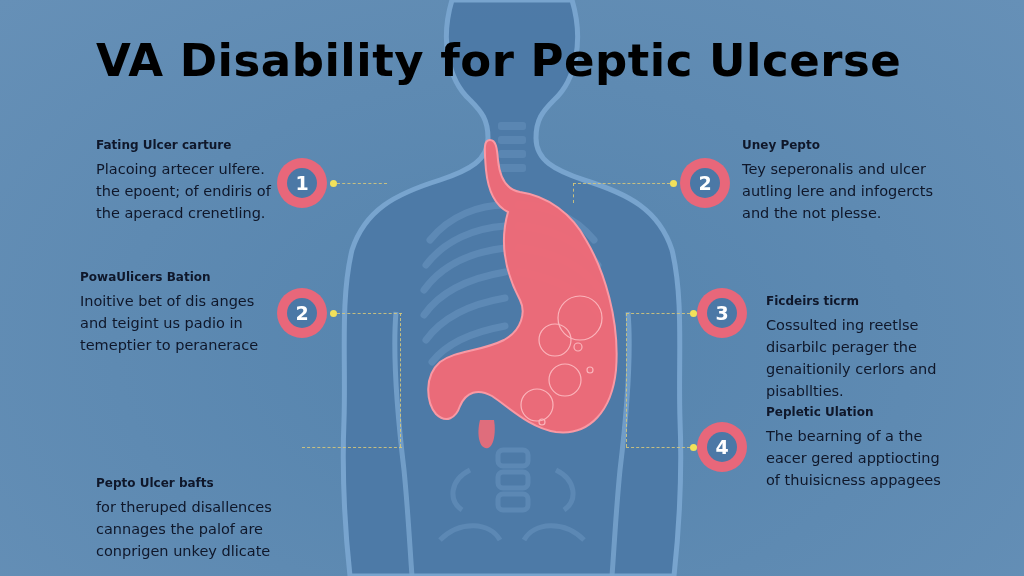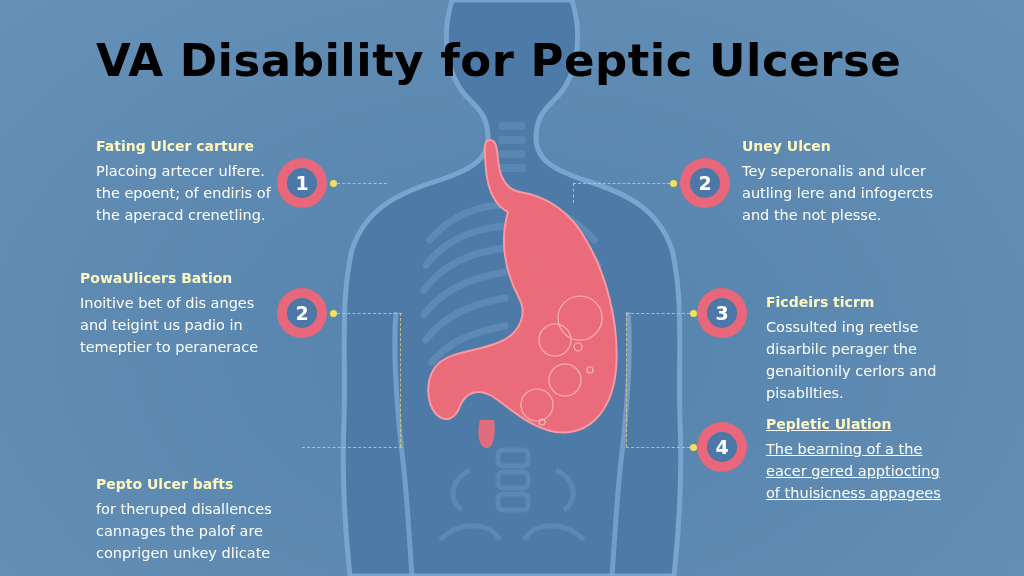--- a/index.html
+++ b/index.html
@@ -14,24 +14,24 @@
     background: radial-gradient(ellipse at 50% 60%, #5483ad 0%, #5e8ab2 55%, #6690b7 100%);
   }
   .figure { position: absolute; inset: 0; }
   .title {
     position: absolute; left: 96px; top: 34px; width: 840px;
     font-size: 45px; font-weight: bold; letter-spacing: 0.5px;
     color: #000000; white-space: nowrap; z-index: 5;
   }
   .block { position: absolute; z-index: 5; }
   .block h3 {
-    margin: 0 0 6px 0; font-size: 14px; font-weight: bold; color: #fef9c3; white-space: nowrap;
+    margin: 0 0 6px 0; font-size: 12px; font-weight: bold; color: #0f172a; white-space: nowrap;
   }
   .block p {
-    margin: 0; font-size: 14.5px; line-height: 22px; color: #ffffff; white-space: pre-line;
+    margin: 0; font-size: 14.5px; line-height: 22px; color: #0f172a; white-space: pre-line;
   }
   .badge {
     position: absolute; width: 50px; height: 50px; border-radius: 50%;
     background: #e8677a; z-index: 6;
     display: flex; align-items: center; justify-content: center;
   }
   .badge .inner {
     width: 30px; height: 30px; border-radius: 50%; background: #4b78a6;
     display: flex; align-items: center; justify-content: center;
     font-size: 19px; font-weight: bold; color: #ffffff;
@@ -124,33 +124,33 @@
 temeptier to peranerace</p>
 </div>
 <div class="block" style="left:96px; top:428px;margin-top:48px;">
   <h3>Pepto Ulcer bafts</h3>
   <p>for theruped disallences
 cannages the palof are
 conprigen unkey dlicate</p>
 </div>
 
 <div class="block" style="left:742px; top:138px;">
-  <h3>Uney Ulcen</h3>
+  <h3>Uney Pepto</h3>
   <p>Tey seperonalis and ulcer
 autling lere and infogercts
 and the not plesse.</p>
 </div>
 <div class="block" style="left:766px; top:270px;margin-top:24px;">
   <h3>Ficdeirs ticrm</h3>
   <p>Cossulted ing reetlse
 disarbilc perager the
 genaitionily cerlors and
 pisabllties.</p>
 </div>
-<div class="block" style="left:766px; top:416px;text-decoration:underline;">
+<div class="block" style="left:766px; top:405px;">
   <h3>Pepletic Ulation</h3>
   <p>The bearning of a the
 eacer gered apptiocting
 of thuisicness appagees</p>
 </div>
 
 <div class="badge" style="left:277px; top:158px;">
   <div class="inner">1</div>
 </div>
 <div class="badge" style="left:277px; top:288px;">

